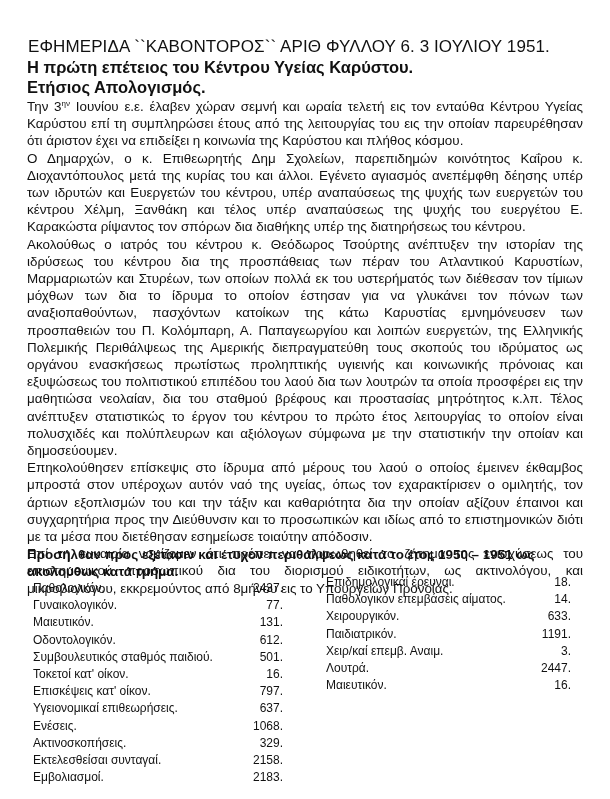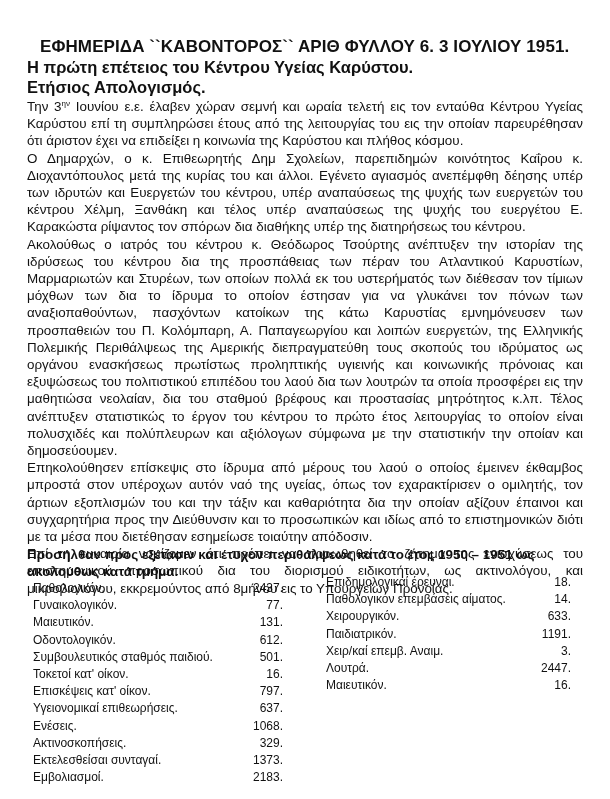--- a/index.html
+++ b/index.html
@@ -2,22 +2,22 @@
 <html><head>
 <meta charset="utf-8">
 <style>
   html, body { margin: 0; padding: 0; background: #ffffff; }
   body {
     width: 610px; height: 799px; position: relative; overflow: hidden;
     font-family: "Liberation Sans", sans-serif; color: #111111;
   }
   .page { position: absolute; left: 0; top: 0; width: 610px; height: 799px; }
   .headline {
-    position: absolute; left: 40px; top: 37px;
-    font-weight: bold; font-size: 17px; letter-spacing: 0.1px; white-space: nowrap;
+    position: absolute; left: 28px; top: 37px;
+    font-weight: normal; font-size: 17px; letter-spacing: 0.1px; white-space: nowrap;
   }
   .subhead {
     position: absolute; left: 27px; font-weight: bold; font-size: 16.5px; white-space: nowrap;
   }
   .sub1 { top: 58px; }
   .sub2 { top: 78px; }
   .body-text {
     position: absolute; left: 27px; top: 98px; width: 556px;
     font-size: 13.4px; line-height: 17.2px; text-align: justify;
   }
@@ -90,21 +90,21 @@
       <div class="stat-row">
         <span class="stat-label">Ενέσεις.</span>
         <span class="stat-value">1068.</span>
       </div>
       <div class="stat-row">
         <span class="stat-label">Ακτινοσκοπήσεις.</span>
         <span class="stat-value">329.</span>
       </div>
       <div class="stat-row">
         <span class="stat-label">Εκτελεσθείσαι συνταγαί.</span>
-        <span class="stat-value">1373.</span>
+        <span class="stat-value">2158.</span>
       </div>
       <div class="stat-row">
         <span class="stat-label">Εμβολιασμοί.</span>
         <span class="stat-value">2183.</span>
       </div>
     </div>
   <div class="stats-col stats-right" id="stats-right">
       <div class="stat-row">
         <span class="stat-label">Επιδημολογικαί έρευναι.</span>
         <span class="stat-value">18.</span>

